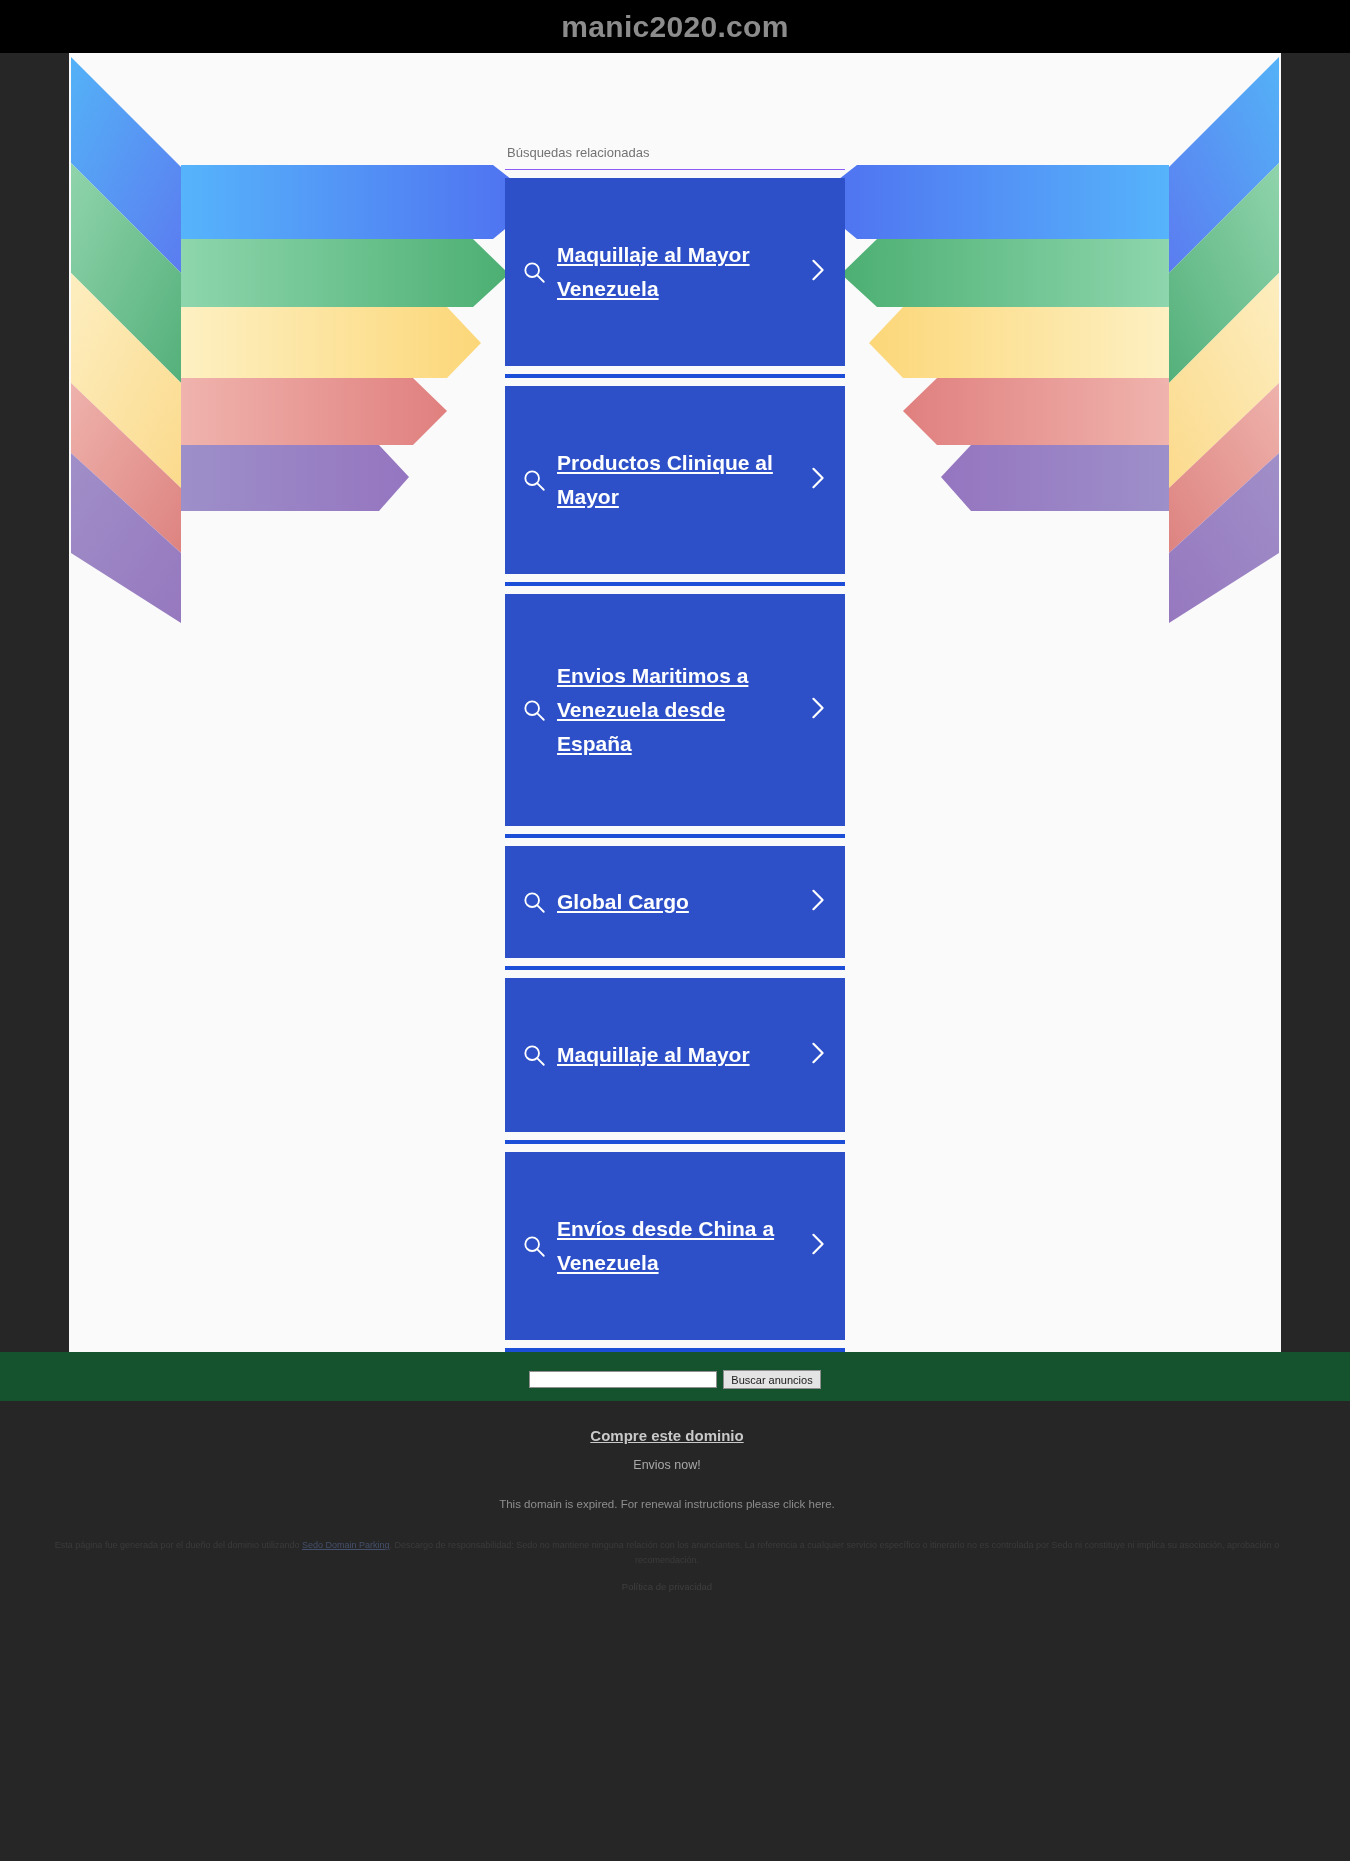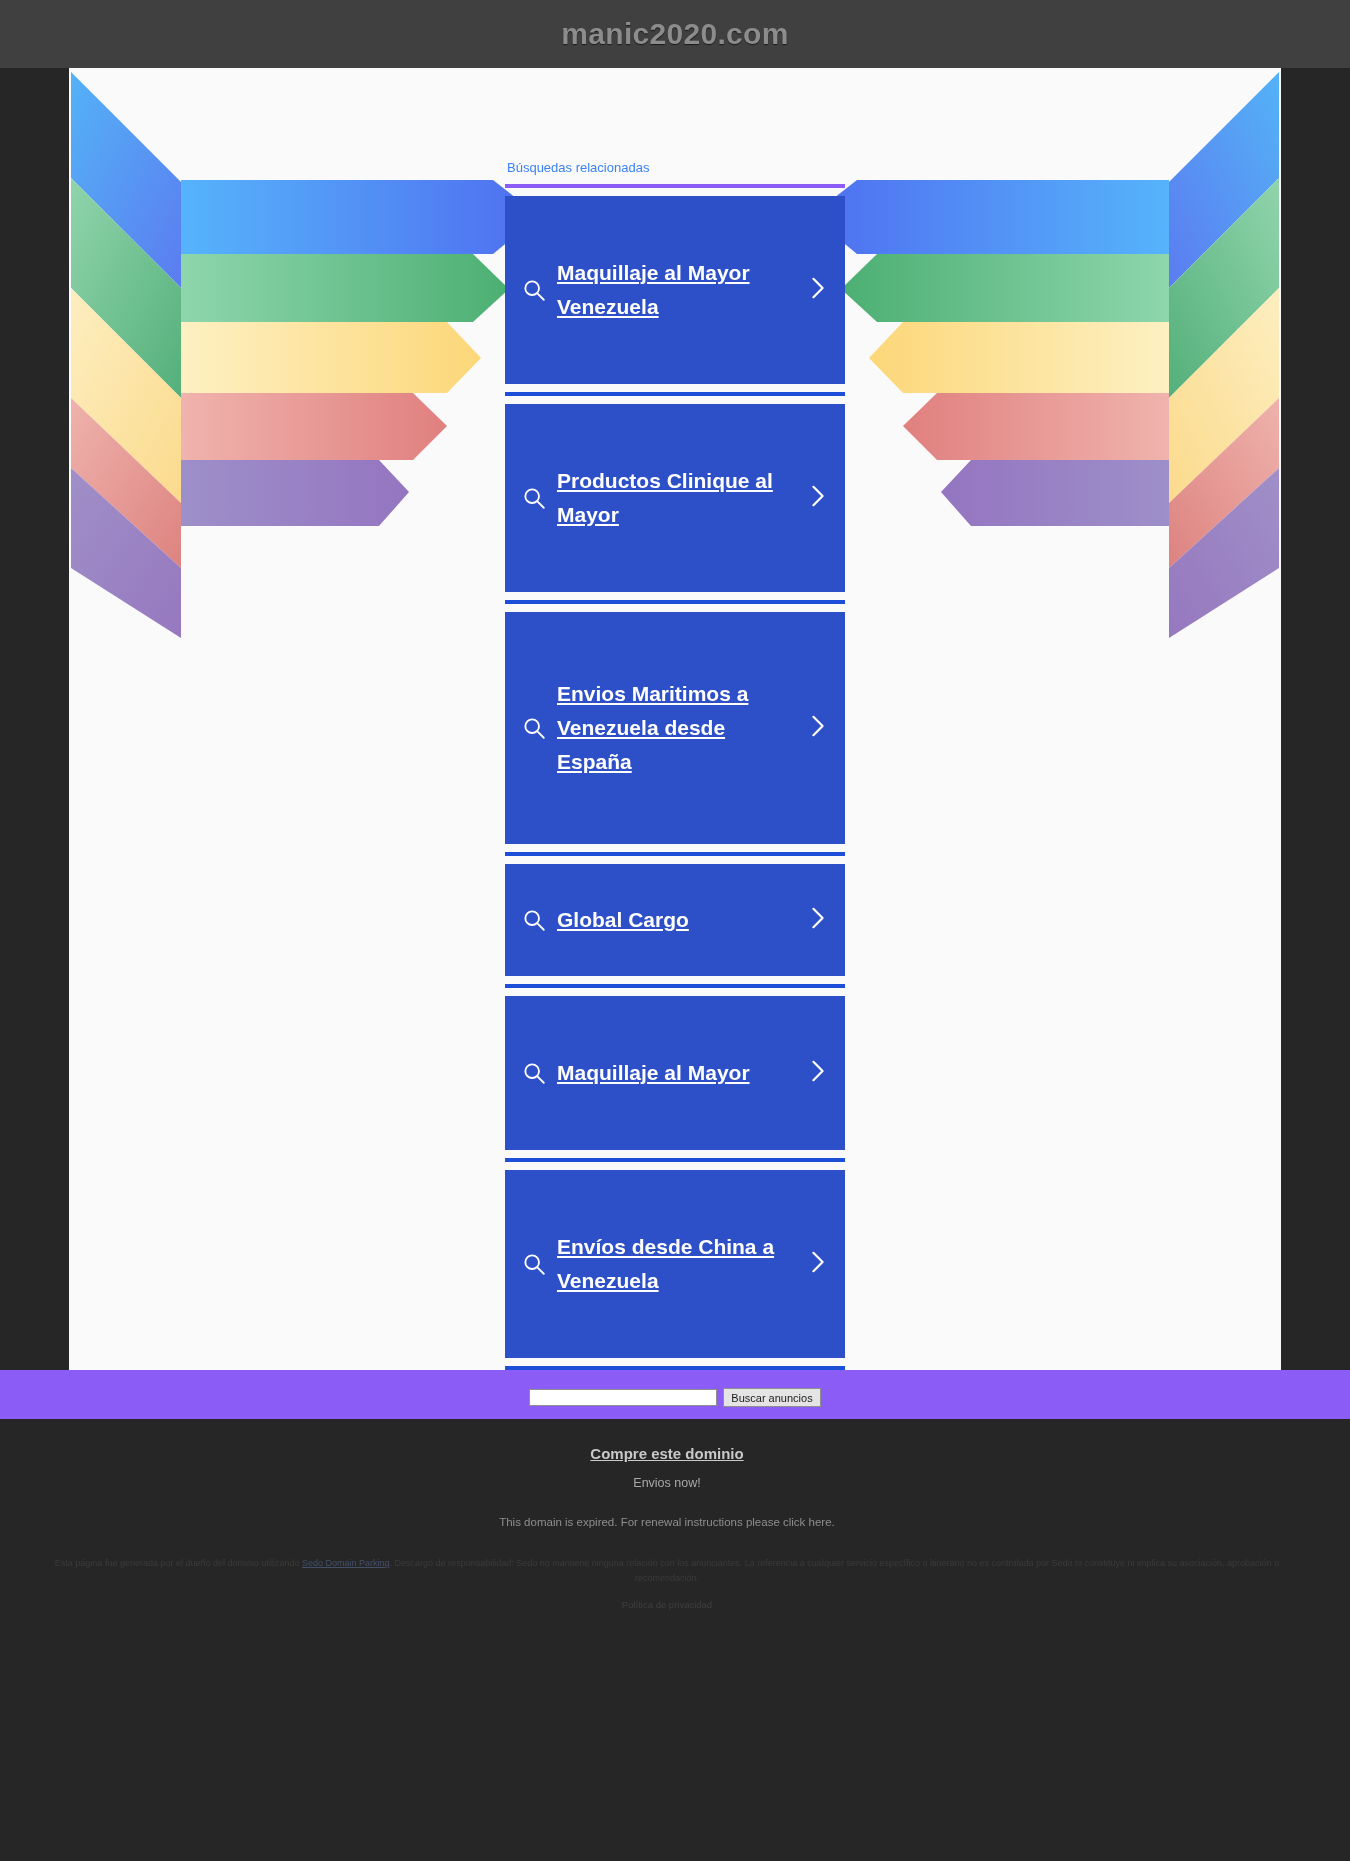--- a/index.html
+++ b/index.html
@@ -11,25 +11,25 @@
   }
   body {
     width: 1350px;
     min-height: 1861px;
     position: relative;
     overflow-x: hidden;
   }
 
   
   .page-header {
-    height: 68px;
+    height: 53px;
     display: flex;
     align-items: center;
     justify-content: center;
-    background: #404040;
+    background: #000000;
   }
   .domain-title {
     font-size: 30px;
     font-weight: bold;
     color: #8c8c8c;
     letter-spacing: 0.3px;
     text-shadow: 0 1px 1px rgba(0,0,0,0.6);
   }
 
   
@@ -56,23 +56,23 @@
   
   .results-column {
     position: relative;
     z-index: 3;
     width: 340px;
     margin: 0 auto;
     padding-top: 92px;
   }
   .related-label {
     font-size: 13px;
-    color: #3b82f6;
+    color: #737373;
     padding: 0 2px 9px 2px;
-    border-bottom: 4px solid #8b5cf6;
+    border-bottom: 1px solid #8b5cf6;
     font-family: "Liberation Sans", sans-serif;
   }
   .ad-list { list-style: none; margin: 0; padding: 0; }
   .ad-item {
     border-bottom: 4px solid #1d4ed8;
     padding: 8px 0 8px 0;
   }
   .ad-card {
     background: #2d50c8;
     display: flex;
@@ -105,21 +105,21 @@
     word-break: break-word;
   }
   .chevron-glyph {
     flex: 0 0 auto;
     width: 22px; height: 30px;
     margin-left: 8px;
   }
 
   
   .searchbar-wrap {
-    background: #8b5cf6;
+    background: #14532d;
     padding: 18px 0 12px 0;
     display: flex;
     justify-content: center;
     align-items: center;
     gap: 6px;
   }
   .searchbar-input {
     width: 188px;
     height: 17px;
     border: 1px solid #8f8f8f;

